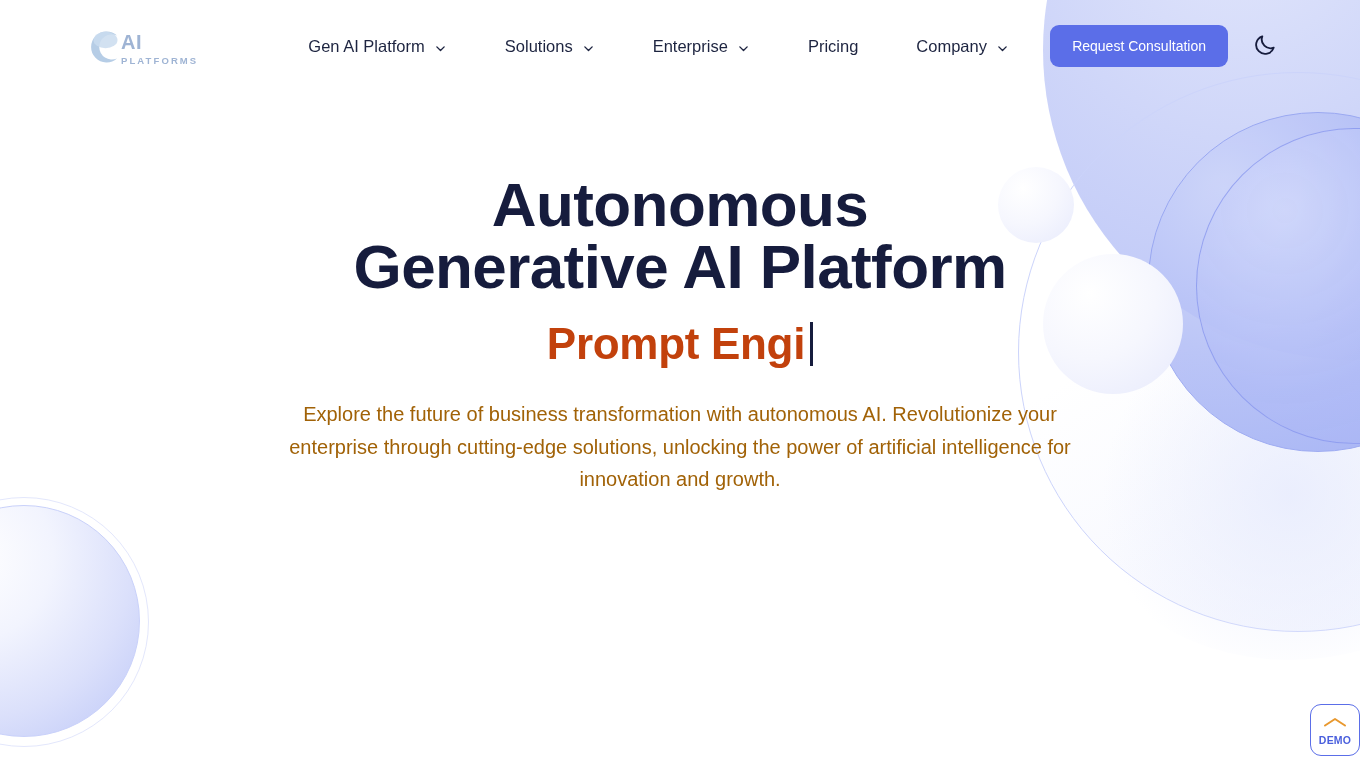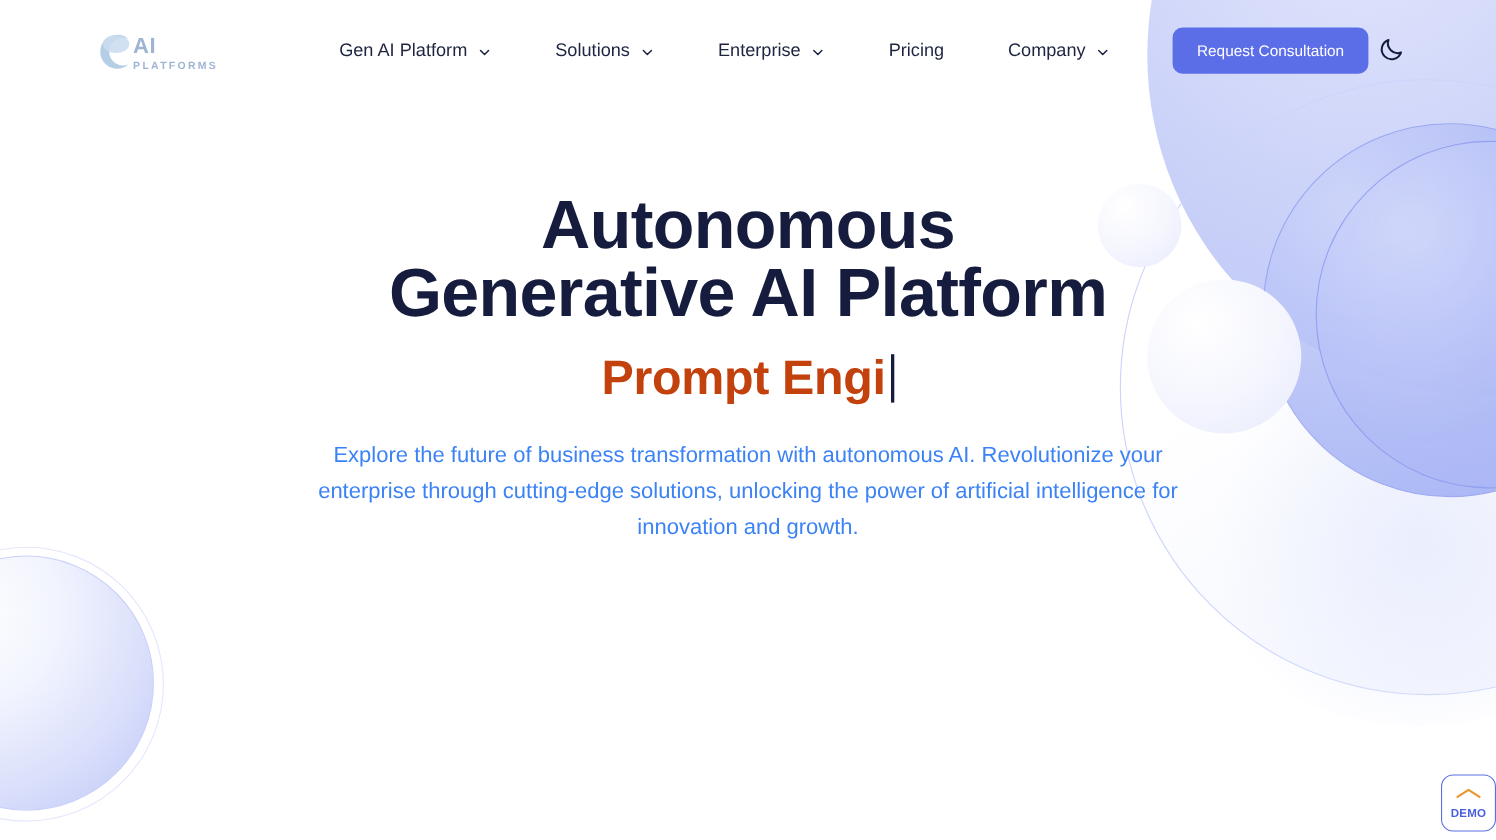--- a/index.html
+++ b/index.html
@@ -189,21 +189,21 @@
     width: 13px;
     height: 13px;
     display: inline-block;
     flex: 0 0 auto;
   }
 
   #header-right {
     margin-left: auto;
     display: flex;
     align-items: center;
-    gap: 4px;
+    gap: 20px;
   }
   #cta-button {
     background: #5b6ee8;
     color: #ffffff;
     border: none;
     border-radius: 9px;
     padding: 13px 22px;
     font-size: 14px;
     font-family: "Liberation Sans", sans-serif;
     cursor: pointer;
@@ -253,21 +253,21 @@
     width: 3px;
     height: 44px;
     background: #161c3d;
     margin-left: 3px;
   }
   #hero-subtitle {
     margin: 30px auto 0;
     max-width: 800px;
     font-size: 20px;
     line-height: 1.62;
-    color: #3b82f6;
+    color: #a16207;
   }
 
   
   #demo-widget {
     position: absolute;
     right: 0px;
     bottom: 8px;
     width: 50px;
     height: 52px;
     background: #ffffff;

